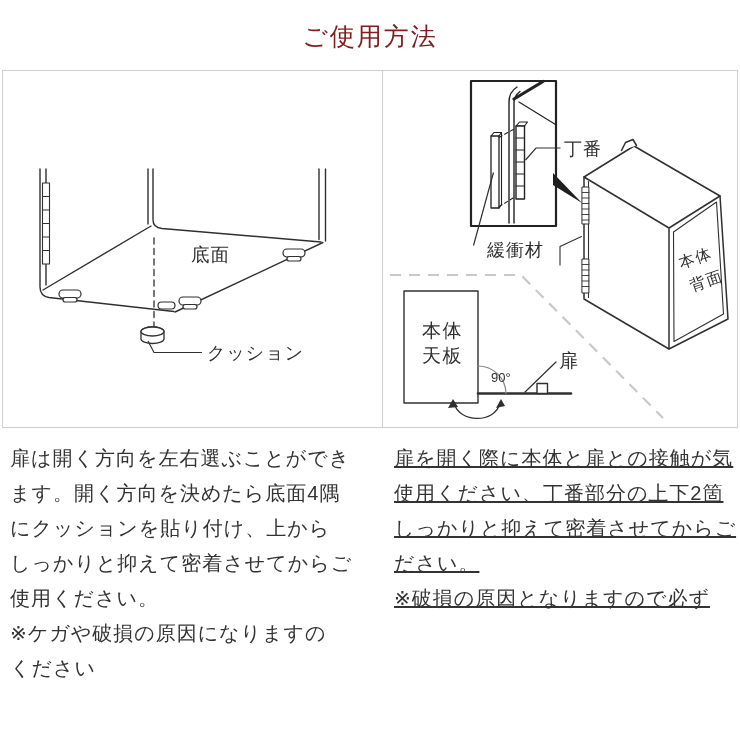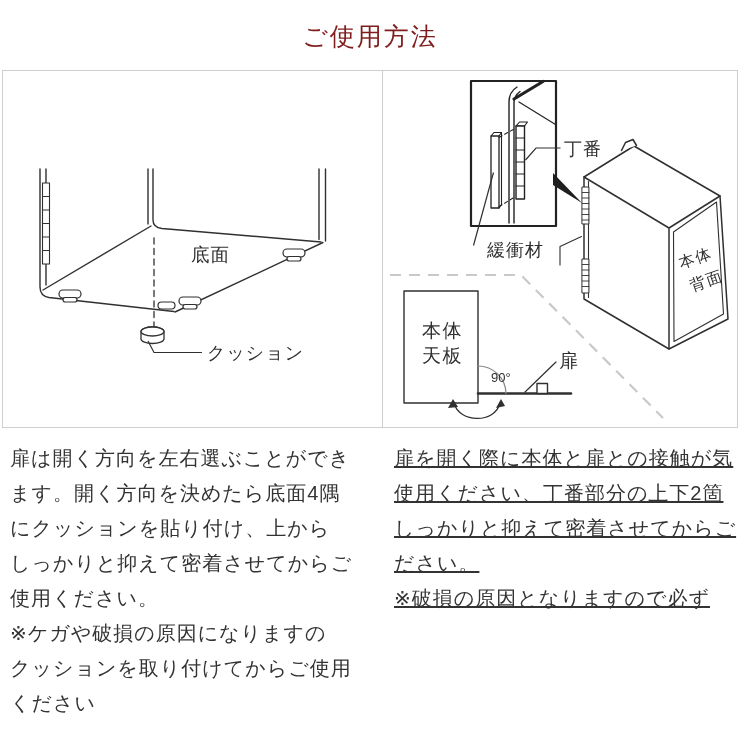--- a/index.html
+++ b/index.html
@@ -140,21 +140,20 @@
   </svg>
 </div>
 
 <div class="desc left">
     <div class="tline">扉は開く方向を左右選ぶことができ</div>
     <div class="tline">ます。開く方向を決めたら底面4隅</div>
     <div class="tline">にクッションを貼り付け、上から</div>
     <div class="tline">しっかりと抑えて密着させてからご</div>
     <div class="tline">使用ください。</div>
     <div class="tline">※ケガや破損の原因になりますの</div>
-    <div class="tline">クッションを取り付けてからご使用</div>
     <div class="tline">ください</div>
   </div>
 <div class="desc right">
     <div class="tline">扉を開く際に本体と扉との接触が気</div>
     <div class="tline">使用ください、丁番部分の上下2箇</div>
     <div class="tline">しっかりと抑えて密着させてからご</div>
     <div class="tline">ださい。</div>
     <div class="tline">※破損の原因となりますので必ず</div>
   </div>
 

